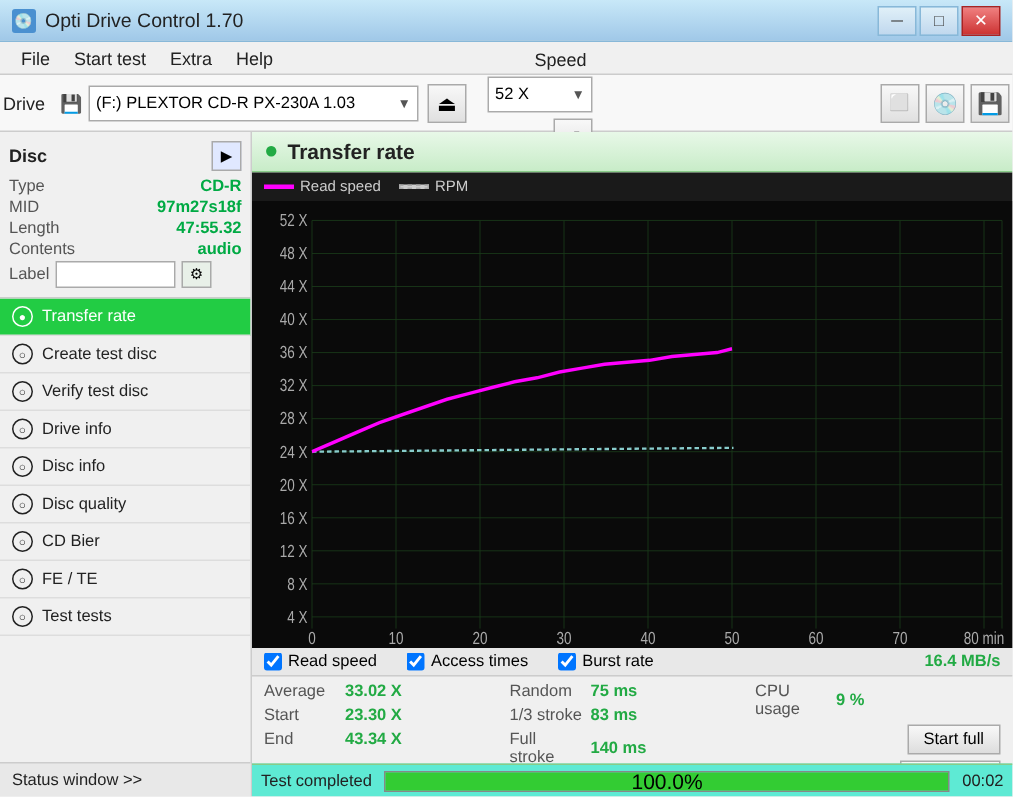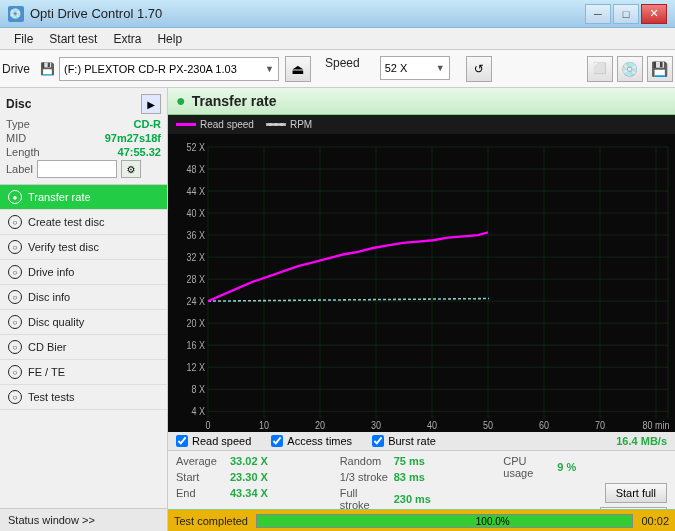--- a/index.html
+++ b/index.html
@@ -31,21 +31,21 @@
       padding: 0 2px; border-bottom: 1px solid #ccc; gap: 6px;
     }
     .toolbar-label { font-size: 12px; color: #222; margin-right: 4px; }
     .drive-select { display: flex; align-items: center; gap: 4px; }
     .drive-dropdown {
       width: 220px; height: 24px; border: 1px solid #aaa; background: white;
       font-size: 11px; padding: 0 4px; display: flex; align-items: center; justify-content: space-between;
     }
     .dropdown-arrow { font-size: 9px; color: #555; }
     .toolbar-icon-btn { width: 26px; height: 26px; border: 1px solid #aaa; background: linear-gradient(to bottom, #f8f8f8, #e0e0e0); cursor: pointer; display: flex; align-items: center; justify-content: center; font-size: 14px; }
-    .speed-section { display: flex; align-items: flex-start; gap: 16px; margin-left: 8px; }
+    .speed-section { display: flex; align-items: flex-end; gap: 4px; margin-left: 8px; flex-direction: column; }
     .speed-dropdown { width: 70px; height: 24px; border: 1px solid #aaa; background: white; font-size: 11px; padding: 0 4px; display: flex; align-items: center; justify-content: space-between; }
     .toolbar-right { display: flex; gap: 4px; margin-left: auto; }
 
     
     .main { display: flex; height: calc(531px - 28px - 22px - 38px); }
 
     
     .sidebar { width: 168px; background: #f0f0f0; border-right: 1px solid #ccc; display: flex; flex-direction: column; flex-shrink: 0; }
     .disc-section { padding: 6px; border-bottom: 1px solid #ccc; }
     .disc-header { display: flex; align-items: center; justify-content: space-between; margin-bottom: 4px; }
@@ -65,28 +65,28 @@
     .nav-item .nav-icon { width: 14px; height: 14px; border-radius: 50%; border: 1px solid currentColor; display: flex; align-items: center; justify-content: center; font-size: 8px; flex-shrink: 0; }
     .nav-item.active .nav-icon { border-color: white; }
 
     .status-window-btn {
       padding: 5px 8px; background: #e8e8e8; border-top: 1px solid #ccc;
       cursor: pointer; font-size: 11px; color: #222; display: flex; align-items: center; justify-content: space-between;
     }
 
     
     .progress-area {
-      background: #eab308; border-top: 1px solid #88cc88; padding: 2px 6px;
+      background: #5eead4; border-top: 1px solid #88cc88; padding: 2px 6px;
       display: flex; align-items: center; gap: 8px; height: 22px;
       position: absolute; bottom: 0; left: 0; right: 0;
     }
     .progress-text { font-size: 11px; color: #222; white-space: nowrap; }
     .progress-bar-container { flex: 1; height: 14px; background: #aaaaaa; border: 1px solid #888; position: relative; }
     .progress-bar-fill { height: 100%; background: #33cc33; }
-    .progress-percent { font-size: 10px; color: #000; position: absolute; left: 50%; top: 50%; transform: translate(-50%, -50%); white-space: nowrap; margin-left: 48px; }
+    .progress-percent { font-size: 14px; color: #000; position: absolute; left: 50%; top: 50%; transform: translate(-50%, -50%); white-space: nowrap; }
     .progress-time { font-size: 11px; color: #222; white-space: nowrap; }
     .chart-header { background: linear-gradient(to bottom, #e8f8e8, #c8ecc8); padding: 4px 8px; display: flex; align-items: center; gap: 6px; border-bottom: 1px solid #88cc88; }
     .chart-header-icon { color: #22aa44; font-size: 16px; }
     .chart-header-title { font-size: 14px; font-weight: bold; color: #222; }
 
     .chart-legend { background: #1a1a1a; padding: 4px 8px; display: flex; gap: 12px; }
     .legend-item { display: flex; align-items: center; gap: 4px; font-size: 10px; }
     .legend-color-read { width: 20px; height: 3px; background: #ff00ff; }
     .legend-color-rpm { width: 20px; height: 3px; background: #cccccc; border: 1px dashed #aaa; }
     .legend-label { color: #cccccc; }
@@ -166,20 +166,24 @@
         <span class="disc-info-label">Type</span>
         <span class="disc-info-value">CD-R</span>
       </div>
       <div class="disc-info-row">
         <span class="disc-info-label">MID</span>
         <span class="disc-info-value">97m27s18f</span>
       </div>
       <div class="disc-info-row">
         <span class="disc-info-label">Length</span>
         <span class="disc-info-value">47:55.32</span>
+      </div>
+      <div class="disc-info-row">
+        <span class="disc-info-label">Contents</span>
+        <span class="disc-info-value">audio</span>
       </div>
       <div class="disc-label-row">
         <span class="disc-info-label">Label</span>
         <input class="disc-label-input" type="text" style="">
         <button style="width:20px;height:18px;border:1px solid #aaa;background:#e8f0e8;cursor:pointer;font-size:10px;">⚙</button>
       </div>
     </div>
 
     <div class="nav-items">
       <div class="nav-item active">
@@ -348,21 +352,21 @@
         <div class="stats-row">
           <span class="stats-name">Random</span>
           <span class="stats-value">75 ms</span>
         </div>
         <div class="stats-row">
           <span class="stats-name">1/3 stroke</span>
           <span class="stats-value">83 ms</span>
         </div>
         <div class="stats-row">
           <span class="stats-name">Full stroke</span>
-          <span class="stats-value">230 ms</span>
+          <span class="stats-value">140 ms</span>
         </div>
       </div>
 
       <div class="stats-col">
         <div class="stats-row">
           <span class="stats-name">CPU usage</span>
           <span class="stats-value">9 %</span>
         </div>
         <div class="stats-row" style="justify-content:flex-end;">
           <button class="action-btn">Start full</button>

